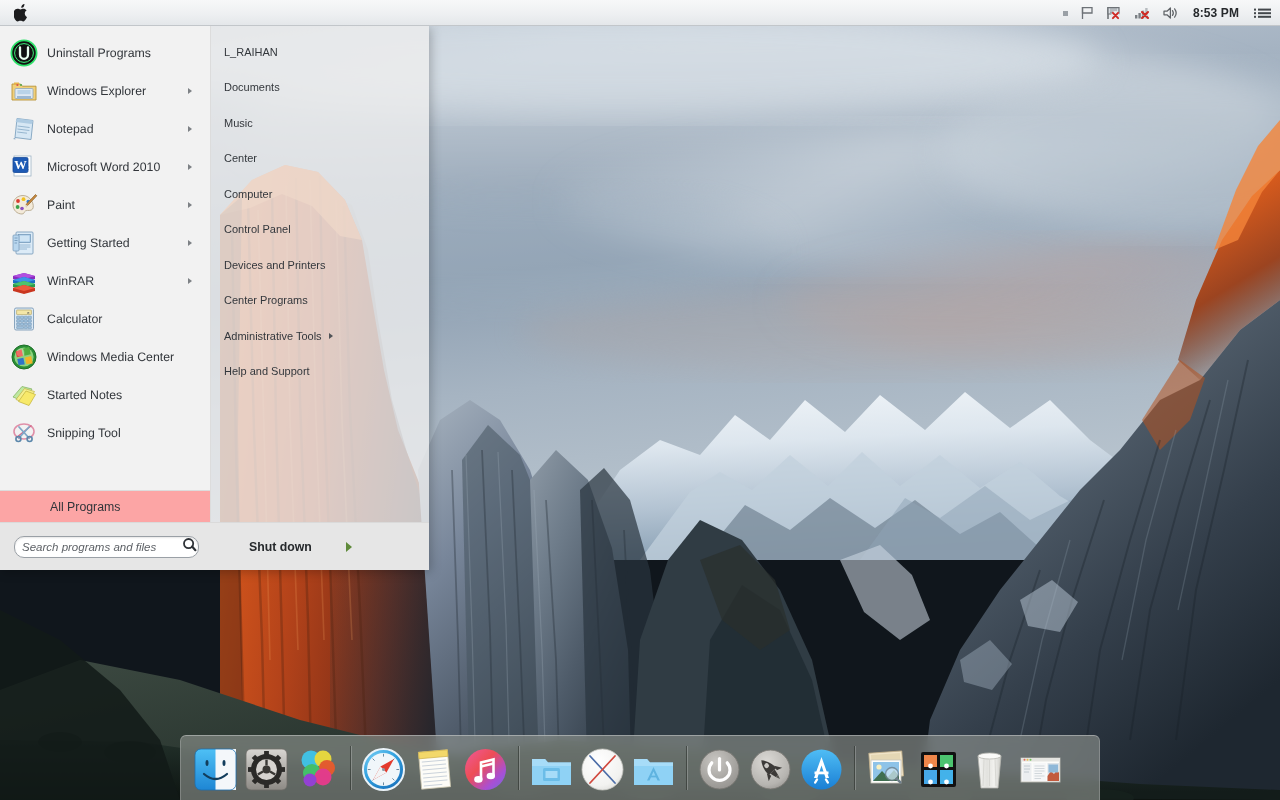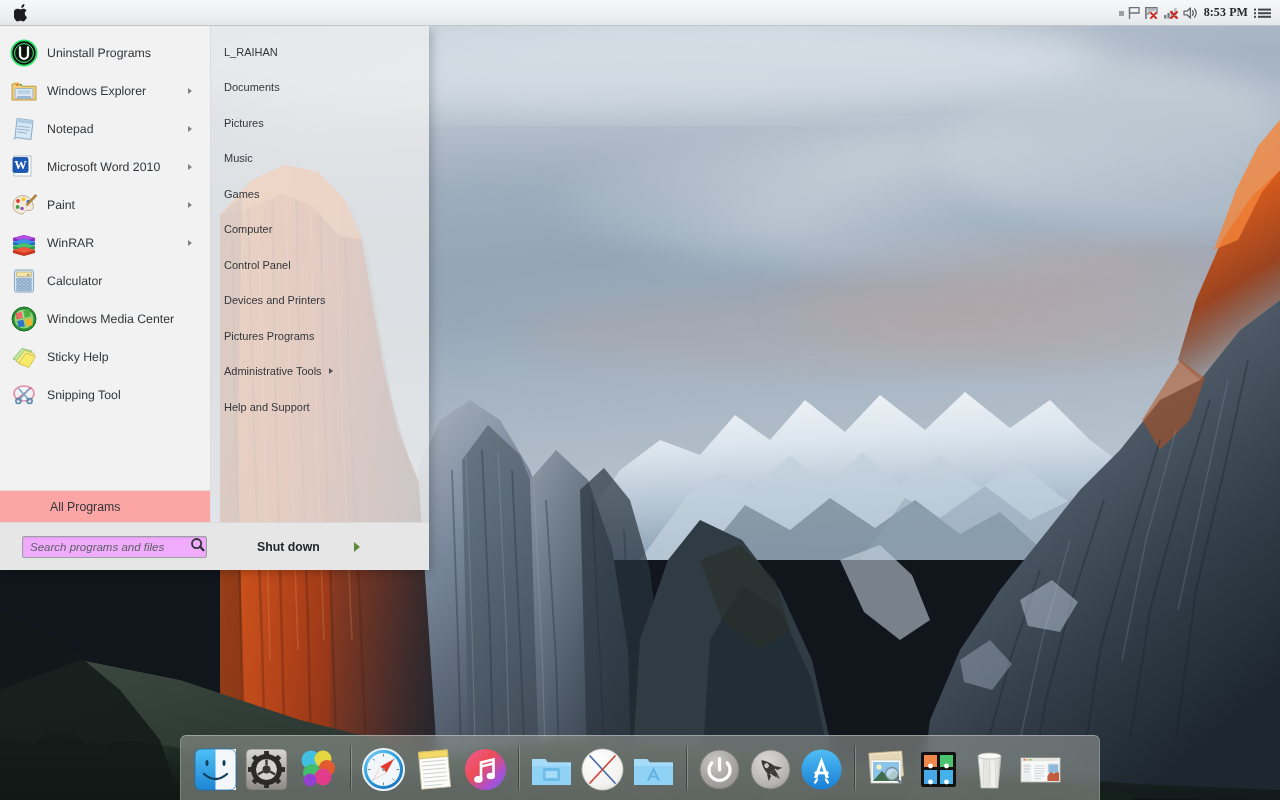--- a/index.html
+++ b/index.html
@@ -15,21 +15,21 @@
   #wallpaper svg { display:block; width:1280px; height:800px; }
 
   
   #menubar {
     position:absolute; top:0; left:0; width:1280px; height:26px; z-index:60;
     background:linear-gradient(to bottom,#f7f8f9 0%,#eef0f2 55%,#e4e7ea 100%);
     border-bottom:1px solid #c2c6ca;
     display:flex; align-items:center;
   }
   #menubar .mb-left { display:flex; align-items:center; padding-left:14px; }
-  #menubar .mb-right { margin-left:auto; display:flex; align-items:center; gap:2px; padding-right:8px;font-family:Liberation Serif, serif; }
+  #menubar .mb-right { margin-left:auto; display:flex; align-items:center; gap:11px; padding-right:8px; }
   .apple-logo { width:15px; height:18px; display:block; }
   .tray-icon { display:block; }
   .mb-clock {
     font-size:12px; font-weight:bold; color:#26292c; letter-spacing:0.1px;
     white-space:nowrap; padding:0 3px;
   }
   .nc-icon { display:block; }
 
   
   #startmenu {
@@ -86,23 +86,23 @@
     border-top:3.5px solid transparent; border-bottom:3.5px solid transparent;
   }
 
   
   #sm-foot {
     height:48px; background:#e6e6e6;
     border-top:1px solid #dadada;
     display:flex; align-items:center; position:relative;
   }
   #searchbox {
-    margin-left:22px; width:185px; height:22px;
-    background:#f0abfc; border:1px solid #9aa0a6;
-    border-radius:2px; display:flex; align-items:center;
+    margin-left:14px; width:185px; height:22px;
+    background:#ffffff; border:1px solid #9aa0a6;
+    border-radius:10px; display:flex; align-items:center;
     box-shadow:inset 0 1px 2px rgba(0,0,0,0.10);
   }
   #searchbox input {
     flex:1; border:0; outline:0; background:transparent;
     font-family:"Liberation Sans", sans-serif;
     font-size:11.5px; font-style:italic; color:#5d6166;
     padding:0 4px 0 7px;
   }
   #searchbox input::placeholder { color:#5d6166; font-style:italic; opacity:1; }
   .srch-icon { margin-right:5px; display:block; }
@@ -493,20 +493,34 @@
               <circle cx="7.6" cy="16" r="1.9" fill="#3aa14a"></circle>
               <circle cx="12" cy="17.5" r="1.8" fill="#8a4fc0"></circle>
               <path d="M16 13.5 L25.5 3.5 L26.8 4.8 L17.6 14.6 Z" fill="#c98a3d" stroke="#8a5b22" stroke-width="0.7"></path>
               <path d="M15 14.4 L17.6 14.6 L16.4 17 Z" fill="#d9d2c2"></path>
             </svg>
           </span>
           <span class="plabel">Paint</span>
           <span class="parrow"></span>
         </div>
 
+        <div class="prog">
+          <span class="pico">
+            <svg viewBox="0 0 28 28">
+              <rect x="6" y="3" width="17" height="22" rx="1" fill="#dcebf7" stroke="#7d9fbc" stroke-width="0.9"></rect>
+              <rect x="8.5" y="5.5" width="12" height="8" fill="#9fc5e4" stroke="#6d93b4" stroke-width="0.7"></rect>
+              <rect x="9.5" y="6.5" width="10" height="6" fill="#cfe4f4"></rect>
+              <path d="M8.5 16 L20.5 16 M8.5 18 L20.5 18 M8.5 20 L17 20" stroke="#8fb2cf" stroke-width="0.9"></path>
+              <rect x="3" y="6" width="6" height="16" rx="1" fill="#b8d6ee" stroke="#7d9fbc" stroke-width="0.8"></rect>
+              <path d="M4.5 9 L7.5 9 M4.5 11.5 L7.5 11.5 M4.5 14 L7 14" stroke="#6d93b4" stroke-width="0.8"></path>
+            </svg>
+          </span>
+          <span class="plabel">Getting Started</span>
+          <span class="parrow"></span>
+        </div>
 
         <div class="prog">
           <span class="pico">
             <svg viewBox="0 0 28 28">
               <g transform="translate(0,2)">
                 <path d="M3 7 L14 4 L25 7 L25 10 L14 13 L3 10 Z" fill="#8a2bbf"></path>
                 <path d="M3 7 L14 4 L25 7 L14 10 Z" fill="#b14fe0"></path>
                 <path d="M3 11 L14 8 L25 11 L25 14 L14 17 L3 14 Z" fill="#1b6fc4"></path>
                 <path d="M3 11 L14 8 L25 11 L14 14 Z" fill="#3e93e8"></path>
                 <path d="M3 15 L14 12 L25 15 L25 18 L14 21 L3 18 Z" fill="#2a9c4a"></path>
@@ -567,21 +581,21 @@
         </div>
 
         <div class="prog">
           <span class="pico">
             <svg viewBox="0 0 28 28">
               <path d="M3 16 L12 5.5 L22 8 L14 20.5 Z" fill="#bfe8a0" stroke="#86b566" stroke-width="0.8"></path>
               <path d="M6 18.5 L14.5 7.5 L24.5 10.5 L17 23 Z" fill="#f4ee8c" stroke="#c2b950" stroke-width="0.8"></path>
               <path d="M8.5 20.5 L16 10 L25.5 13.5 L19 24.5 Z" fill="#f7e96a" stroke="#c6b843" stroke-width="0.8"></path>
             </svg>
           </span>
-          <span class="plabel">Sticky Help</span>
+          <span class="plabel">Started Notes</span>
         </div>
 
         <div class="prog">
           <span class="pico">
             <svg viewBox="0 0 28 28">
               <ellipse cx="14" cy="12.5" rx="10" ry="7.5" fill="none" stroke="#e08fa8" stroke-width="1.6"></ellipse>
               <path d="M6.5 18.5 L21.5 6.5" stroke="#d1698a" stroke-width="1.5"></path>
               <path d="M9 8 L19 19" stroke="#7fa7c7" stroke-width="1.8" stroke-linecap="round"></path>
               <path d="M19 8 L9 19" stroke="#7fa7c7" stroke-width="1.8" stroke-linecap="round"></path>
               <circle cx="8.4" cy="20" r="2.5" fill="none" stroke="#5b87ab" stroke-width="1.6"></circle>
@@ -598,39 +612,36 @@
     </div>
 
     <div id="sm-right">
       <div class="rlink">
         <span class="rlabel">L_RAIHAN</span>
       </div>
       <div class="rlink">
         <span class="rlabel">Documents</span>
       </div>
       <div class="rlink">
-        <span class="rlabel">Pictures</span>
+        <span class="rlabel">Music</span>
       </div>
       <div class="rlink">
-        <span class="rlabel">Music</span>
-      </div>
-      <div class="rlink">
-        <span class="rlabel">Games</span>
+        <span class="rlabel">Center</span>
       </div>
       <div class="rlink">
         <span class="rlabel">Computer</span>
       </div>
       <div class="rlink">
         <span class="rlabel">Control Panel</span>
       </div>
       <div class="rlink">
         <span class="rlabel">Devices and Printers</span>
       </div>
       <div class="rlink">
-        <span class="rlabel">Pictures Programs</span>
+        <span class="rlabel">Center Programs</span>
       </div>
       <div class="rlink">
         <span class="rlabel">Administrative Tools</span>
         <span class="rarrow"></span>
       </div>
       <div class="rlink">
         <span class="rlabel">Help and Support</span>
       </div>
     </div>
   </div>

